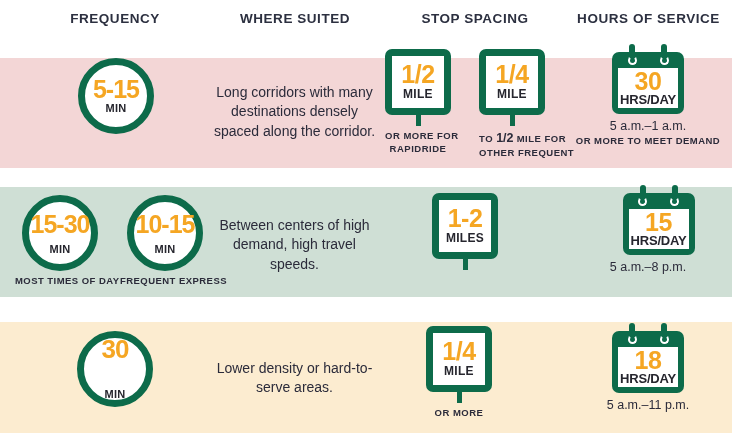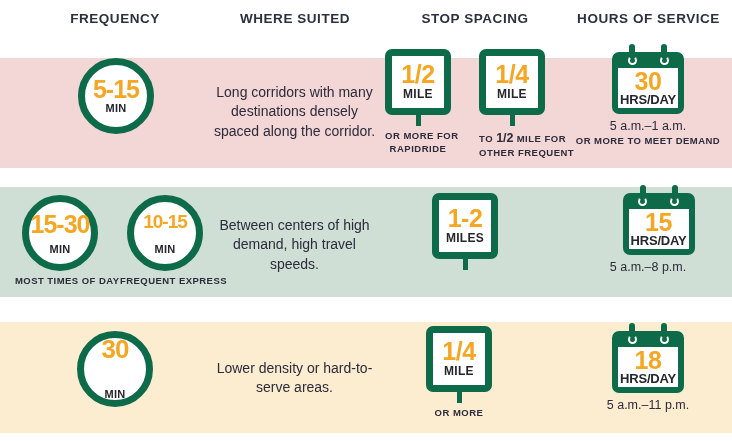--- a/index.html
+++ b/index.html
@@ -204,21 +204,21 @@
   <div class="circle-wrap" style="left:15px;top:195px;width:90px;">
     <div class="circle overflow" style="width:76px;height:76px;margin:0 auto;">
       <div class="big" style="font-size:25px;">15-30</div>
       <div class="sub" style="font-size:11px;">MIN</div>
     </div>
     <div class="circ-cap">MOST TIMES OF DAY</div>
   </div>
 
   <div class="circle-wrap" style="left:120px;top:195px;width:90px;">
     <div class="circle overflow" style="width:76px;height:76px;margin:0 auto;">
-      <div class="big" style="font-size:19px;">10-15</div>
+      <div class="big" style="font-size:25px;">10-15</div>
       <div class="sub" style="font-size:11px;">MIN</div>
     </div>
     <div class="circ-cap">FREQUENT EXPRESS</div>
   </div>
 
   <div class="suited" style="left:212px;top:216px;width:165px;">Between centers of high demand, high travel speeds.</div>
 
   <div class="sign-wrap" style="left:432px;top:193px;width:66px;">
     <div class="sign">
       <div class="big">1-2</div>

